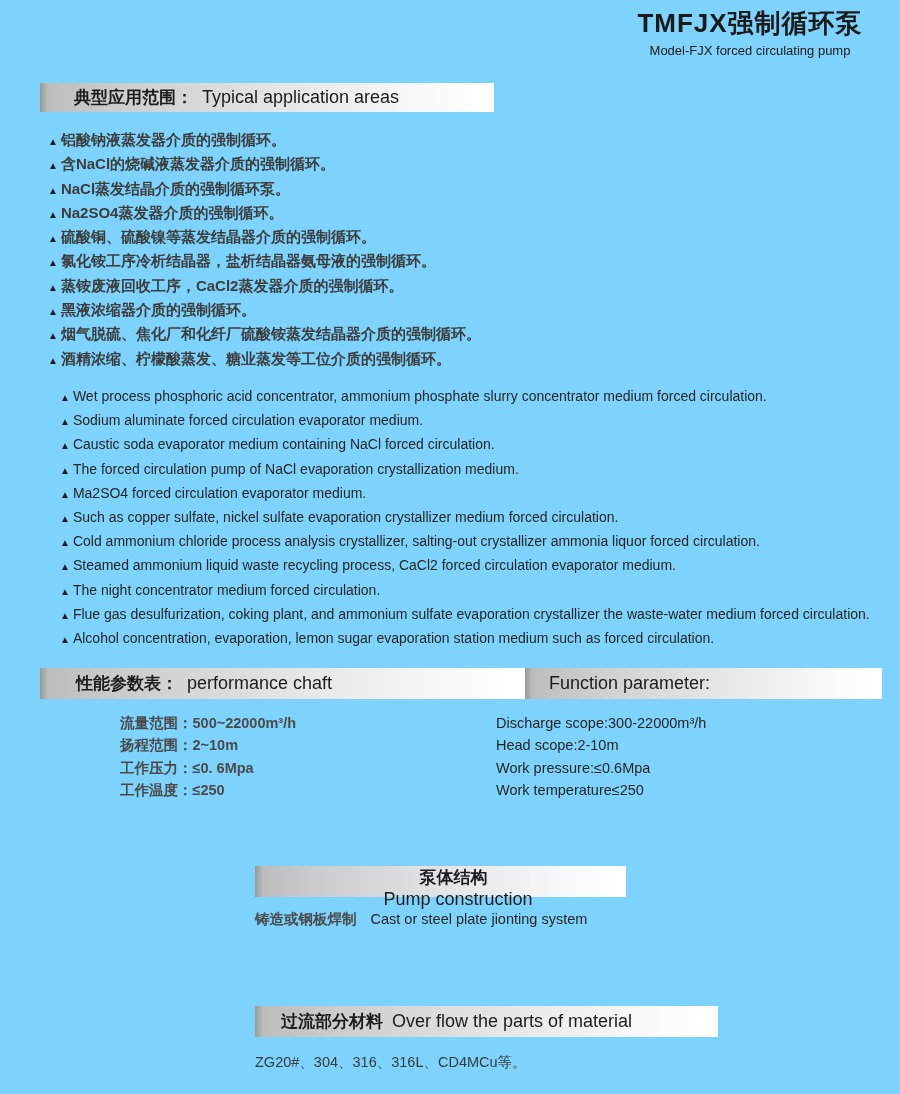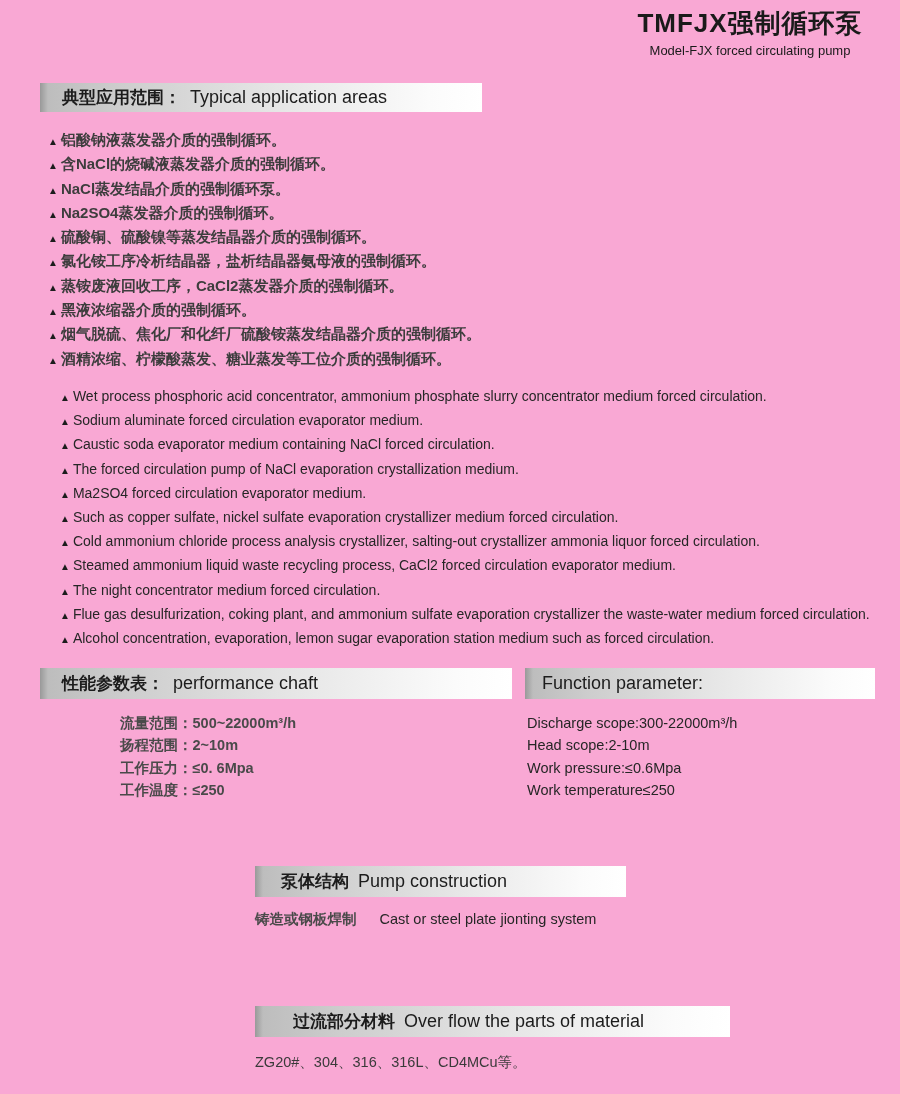--- a/index.html
+++ b/index.html
@@ -1,57 +1,57 @@
 <!DOCTYPE html>
 <html><head>
 <meta charset="utf-8">
 <style>
   html,body{margin:0;padding:0;background:#fff;}
   .page{
-    position:relative;width:900px;height:1094px;background:#f9a8d4;overflow:hidden;
+    position:relative;width:900px;height:1094px;background:#7dd3fc;overflow:hidden;
     font-family:"Liberation Sans","DejaVu Sans",sans-serif;color:#222;
   }
   
   .title-block{position:absolute;left:600px;top:6px;width:300px;text-align:center;}
   .title-zh{font-size:26px;font-weight:bold;letter-spacing:1px;color:#1a1a1a;white-space:nowrap;}
   .title-en{font-size:13px;color:#1a1a1a;margin-top:2px;white-space:nowrap;}
 
   
   .bar{
     position:absolute;display:flex;align-items:center;white-space:nowrap;
     background:linear-gradient(90deg,#999999 0px,#bdbdbd 8px,#cdcdcd 18%,#e7e7e7 55%,#fbfbfb 88%,#ffffff 100%);
   }
   .bar-zh{font-weight:bold;font-size:17px;color:#1c1c1c;}
   .bar-en{font-size:18px;color:#1c1c1c;margin-left:9px;}
-  .bar-app {left:40px;top:83px;width:420px;height:29px;padding-left:22px;}
-  .bar-perf{left:40px;top:668px;width:450px;height:31px;padding-left:22px;}
-  .bar-fn  {left:525px;top:668px;width:333px;height:31px;padding-left:17px;}
-  .bar-cons{left:255px;top:866px;width:345px;height:31px;padding-left:26px;}
-  .bar-mat {left:255px;top:1006px;width:437px;height:31px;padding-left:38px;}
+  .bar-app {left:40px;top:83px;width:420px;height:29px;padding-left:34px;}
+  .bar-perf{left:40px;top:668px;width:450px;height:31px;padding-left:36px;}
+  .bar-fn  {left:525px;top:668px;width:333px;height:31px;padding-left:24px;}
+  .bar-cons{left:255px;top:866px;width:345px;height:31px;padding-left:26px;flex-direction:column;}
+  .bar-mat {left:255px;top:1006px;width:437px;height:31px;padding-left:26px;}
 
   
   .list{position:absolute;}
   .bullet-row{white-space:nowrap;}
   .tri{font-size:10px;margin-right:3px;color:#1c1c1c;}
   .list-zh{left:48px;top:129px;font-size:15px;font-weight:bold;color:#3d3d3d;}
   .list-zh .bullet-row{line-height:22.3px;}
   .list-en{left:60px;top:385px;font-size:14px;color:#262626;}
   .list-en .bullet-row{line-height:22.2px;}
 
   
   .params-zh{left:120px;top:712px;font-size:14.5px;font-weight:bold;color:#4a4a4a;}
   .params-zh .bullet-row{line-height:22.4px;}
-  .params-en{left:527px;top:712px;font-size:14.5px;color:#262626;}
+  .params-en{left:496px;top:712px;font-size:14.5px;color:#262626;}
   .params-en .bullet-row{line-height:22.4px;}
 
   
   .body-line{position:absolute;white-space:nowrap;font-size:14.5px;}
   .cons-body{left:255px;top:910px;}
   .cons-body .zh{font-weight:bold;color:#4a4a4a;text-align:center;}
-  .cons-body .en{color:#262626;margin-left:19px;}
+  .cons-body .en{color:#262626;margin-left:10px;}
   .mat-body{left:255px;top:1053px;color:#3a3a3a;}
 </style>
 </head>
 <body>
 
 <div class="page">
 
   <div class="title-block">
     <div class="title-zh">TMFJX强制循环泵</div>
     <div class="title-en">Model-FJX forced circulating pump</div>

